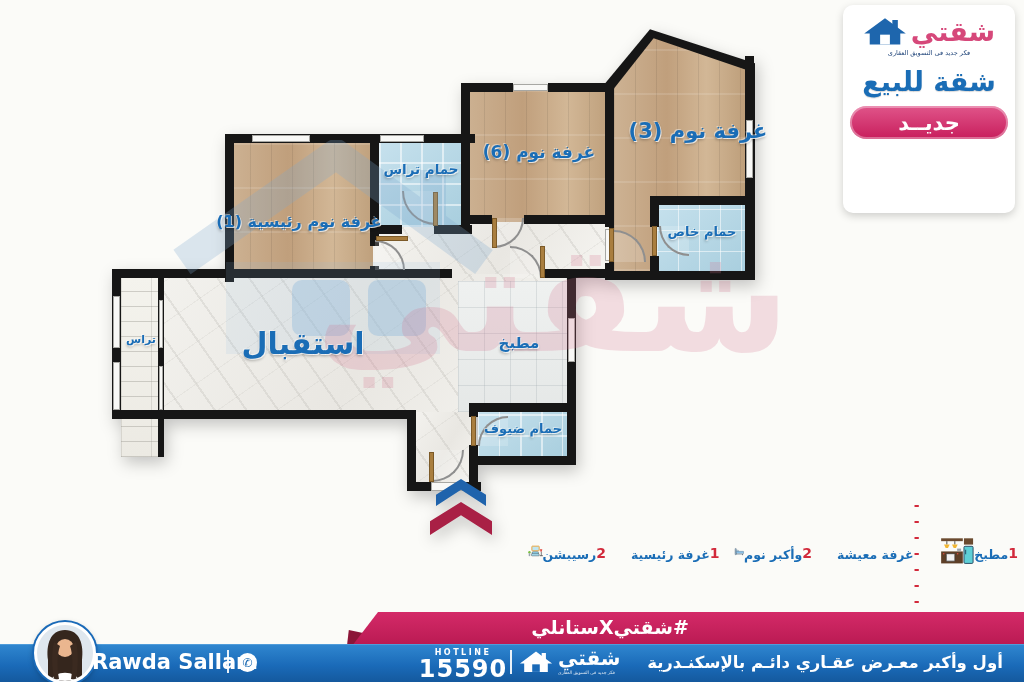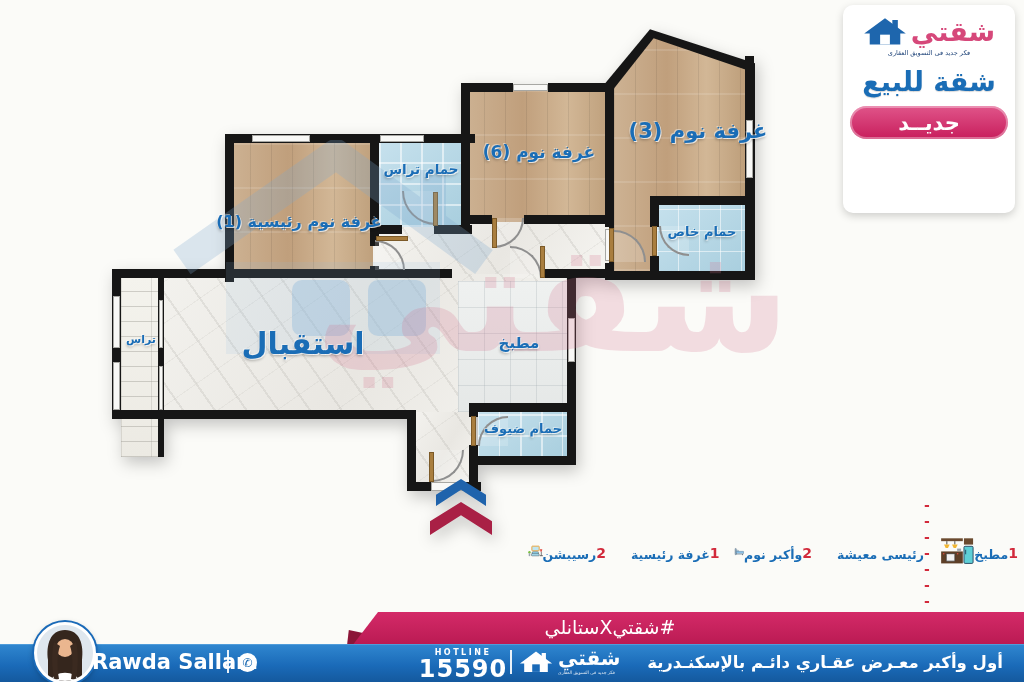--- a/index.html
+++ b/index.html
@@ -66,21 +66,21 @@
   .legend-item svg{height:52px;width:64px;}
   .legend-label{color:#1a6db6;font-weight:bold;font-size:12.5px;margin-top:4px;direction:rtl;white-space:nowrap;}
   .legend-count{color:#d2293b;font-weight:bold;font-size:14px;margin-top:1px;}
   
   #ribbon-fold{position:absolute;left:343px;top:630px;width:58px;height:50px;background:#8c1638;
     clip-path:polygon(10% 0,100% 22%,100% 100%,0 100%);}
   #ribbon{position:absolute;left:352px;top:612px;width:672px;height:34px;
     background:linear-gradient(180deg,#d42a68,#b91a52);
     clip-path:polygon(26px 0,100% 0,100% 100%,0 100%);}
   #ribbon .hash{position:absolute;left:258px;top:4px;transform:translateX(-50%);color:#fff;
-    font-weight:normal;font-size:19px;direction:rtl;white-space:nowrap;}
+    font-weight:bold;font-size:19px;direction:rtl;white-space:nowrap;}
   #bar{position:absolute;left:0;top:644px;width:1024px;height:38px;
     background:linear-gradient(180deg,#2f86cf 0%,#1a6ab8 55%,#14589c 100%);
     border-top:1px solid #4f9cda;}
   #avatar{position:absolute;left:34px;top:622px;width:56px;height:56px;border-radius:50%;
     border:3px solid #fff;box-shadow:0 0 0 2px #1a6ab8,0 2px 6px rgba(0,0,0,.35);overflow:hidden;background:#e9eef2;}
   .bar-text{position:absolute;color:#fff;font-weight:bold;white-space:nowrap;}
   .vline{position:absolute;background:rgba(255,255,255,.9);}
   .phone-circ{position:absolute;left:238px;top:653px;width:19px;height:19px;border-radius:50%;background:#fff;
     display:flex;align-items:center;justify-content:center;color:#1767b0;font-size:12px;font-weight:bold;}
   #hotline-label{position:absolute;left:424px;top:648px;width:78px;text-align:center;color:#fff;
@@ -259,21 +259,21 @@
     </div>
     <div class="legend-item">
       <svg viewBox="0 0 60 52">
         <rect x="8" y="9" width="44" height="17" rx="6" fill="#5aa7e0" stroke="#24425c" stroke-width="1.8"></rect>
         <rect x="23" y="13" width="10" height="13" rx="2" fill="#f7d33d" transform="rotate(-8 28 19)"></rect>
         <rect x="30" y="13" width="10" height="13" rx="2" fill="#f2c21f" transform="rotate(8 35 19)"></rect>
         <rect x="4" y="23" width="52" height="13" rx="5" fill="#7fc0ec" stroke="#24425c" stroke-width="1.8"></rect>
         <rect x="8" y="36" width="5" height="6" fill="#24425c"></rect>
         <rect x="47" y="36" width="5" height="6" fill="#24425c"></rect>
       </svg>
-      <div class="legend-label">رئيسى معيشة</div>
+      <div class="legend-label">غرفة معيشة</div>
       <div class="legend-count">-------</div>
     </div>
     <div class="legend-item">
       <svg viewBox="0 0 60 52">
         <rect x="2" y="2" width="38" height="5" fill="#6b4a2f"></rect>
         <rect x="42" y="2" width="16" height="11" fill="#6b4a2f"></rect>
         <line x1="12" y1="7" x2="12" y2="13" stroke="#333" stroke-width="1.5"></line>
         <polygon points="7,13 17,13 14,19 10,19" fill="#f2b632"></polygon>
         <line x1="26" y1="7" x2="26" y2="13" stroke="#333" stroke-width="1.5"></line>
         <polygon points="21,13 31,13 28,19 24,19" fill="#f2b632"></polygon>

